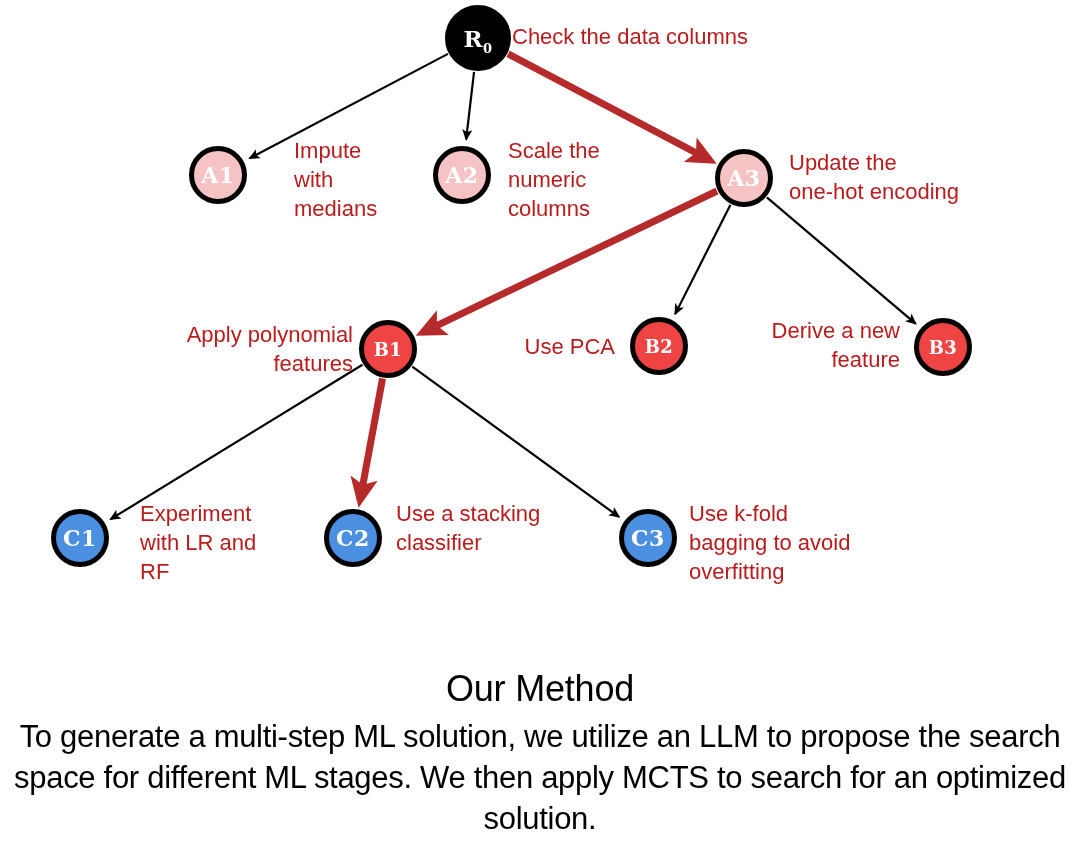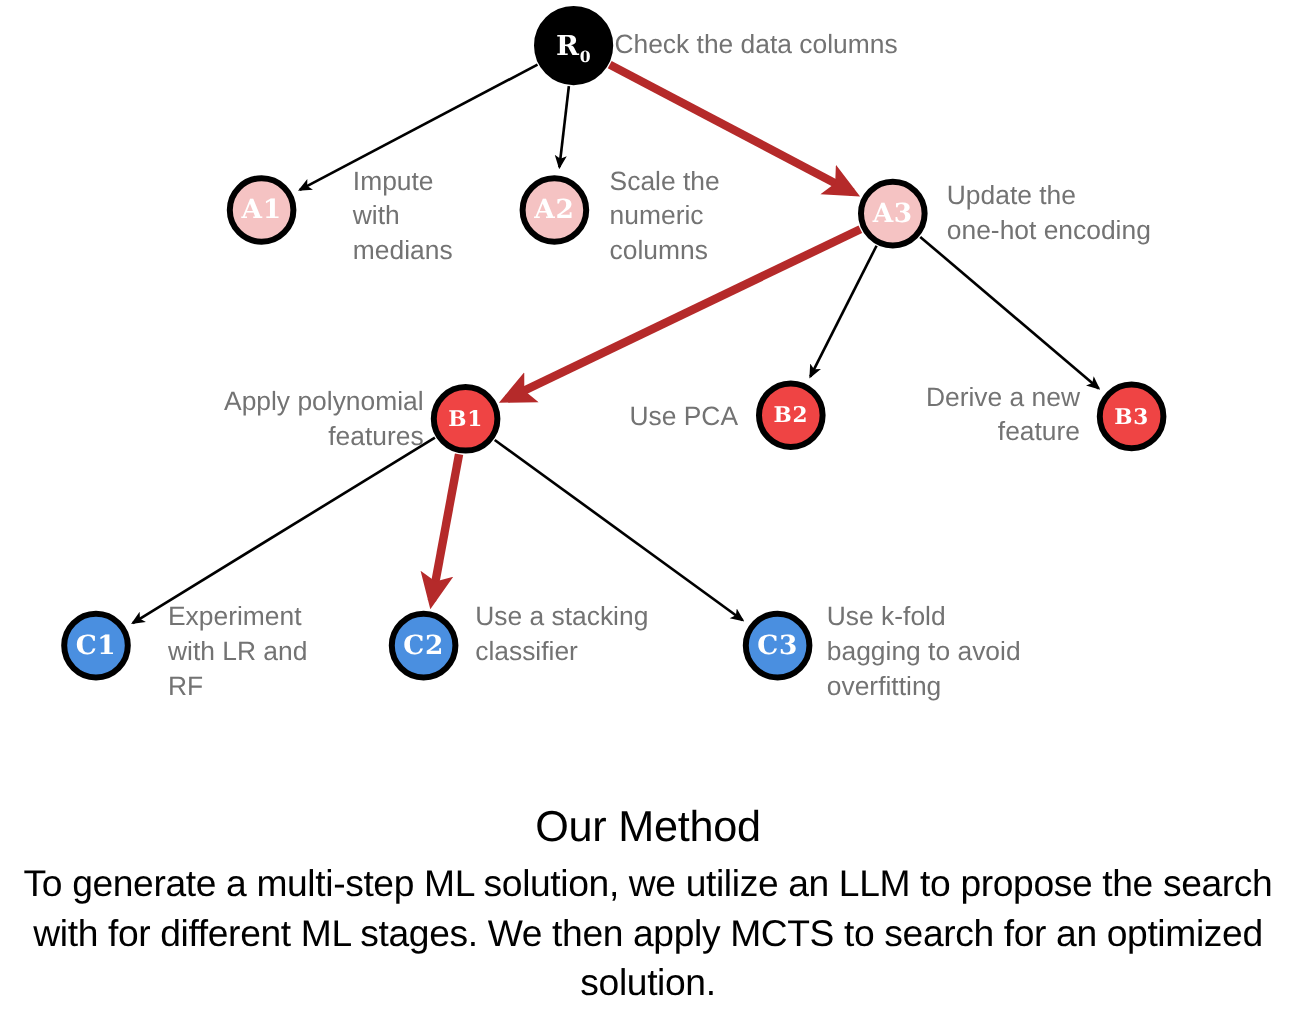--- a/index.html
+++ b/index.html
@@ -59,21 +59,21 @@
   .node-c {
     background: #4A8FE0;
     font-size: 22px;
   }
 
   .node-label {
     position: absolute;
     font-family: "Liberation Sans", sans-serif;
     font-size: 22px;
     line-height: 1.32;
-    color: #737373;
+    color: #b91c1c;
     white-space: pre-line;
   }
   .lbl-right { text-align: left; }
   .lbl-left  { text-align: right; }
 
   #caption-area {
     position: absolute;
     left: 0;
     top: 636px;
     width: 1080px;
@@ -190,14 +190,14 @@
   <div class="node-label lbl-right" style="left:396px; top:499px; width:200px;">Use a stacking
 classifier</div>
 
   <div class="node-label lbl-right" style="left:689px; top:499px; width:215px;">Use k-fold
 bagging to avoid
 overfitting</div>
 </div>
 
 <div id="caption-area">
   <div id="caption-title">Our Method</div>
-  <div id="caption-body">To generate a multi-step ML solution, we utilize an LLM to propose the search with for different ML stages. We then apply MCTS to search for an optimized solution.</div>
+  <div id="caption-body">To generate a multi-step ML solution, we utilize an LLM to propose the search space for different ML stages. We then apply MCTS to search for an optimized solution.</div>
 </div>
 
 </body></html>

